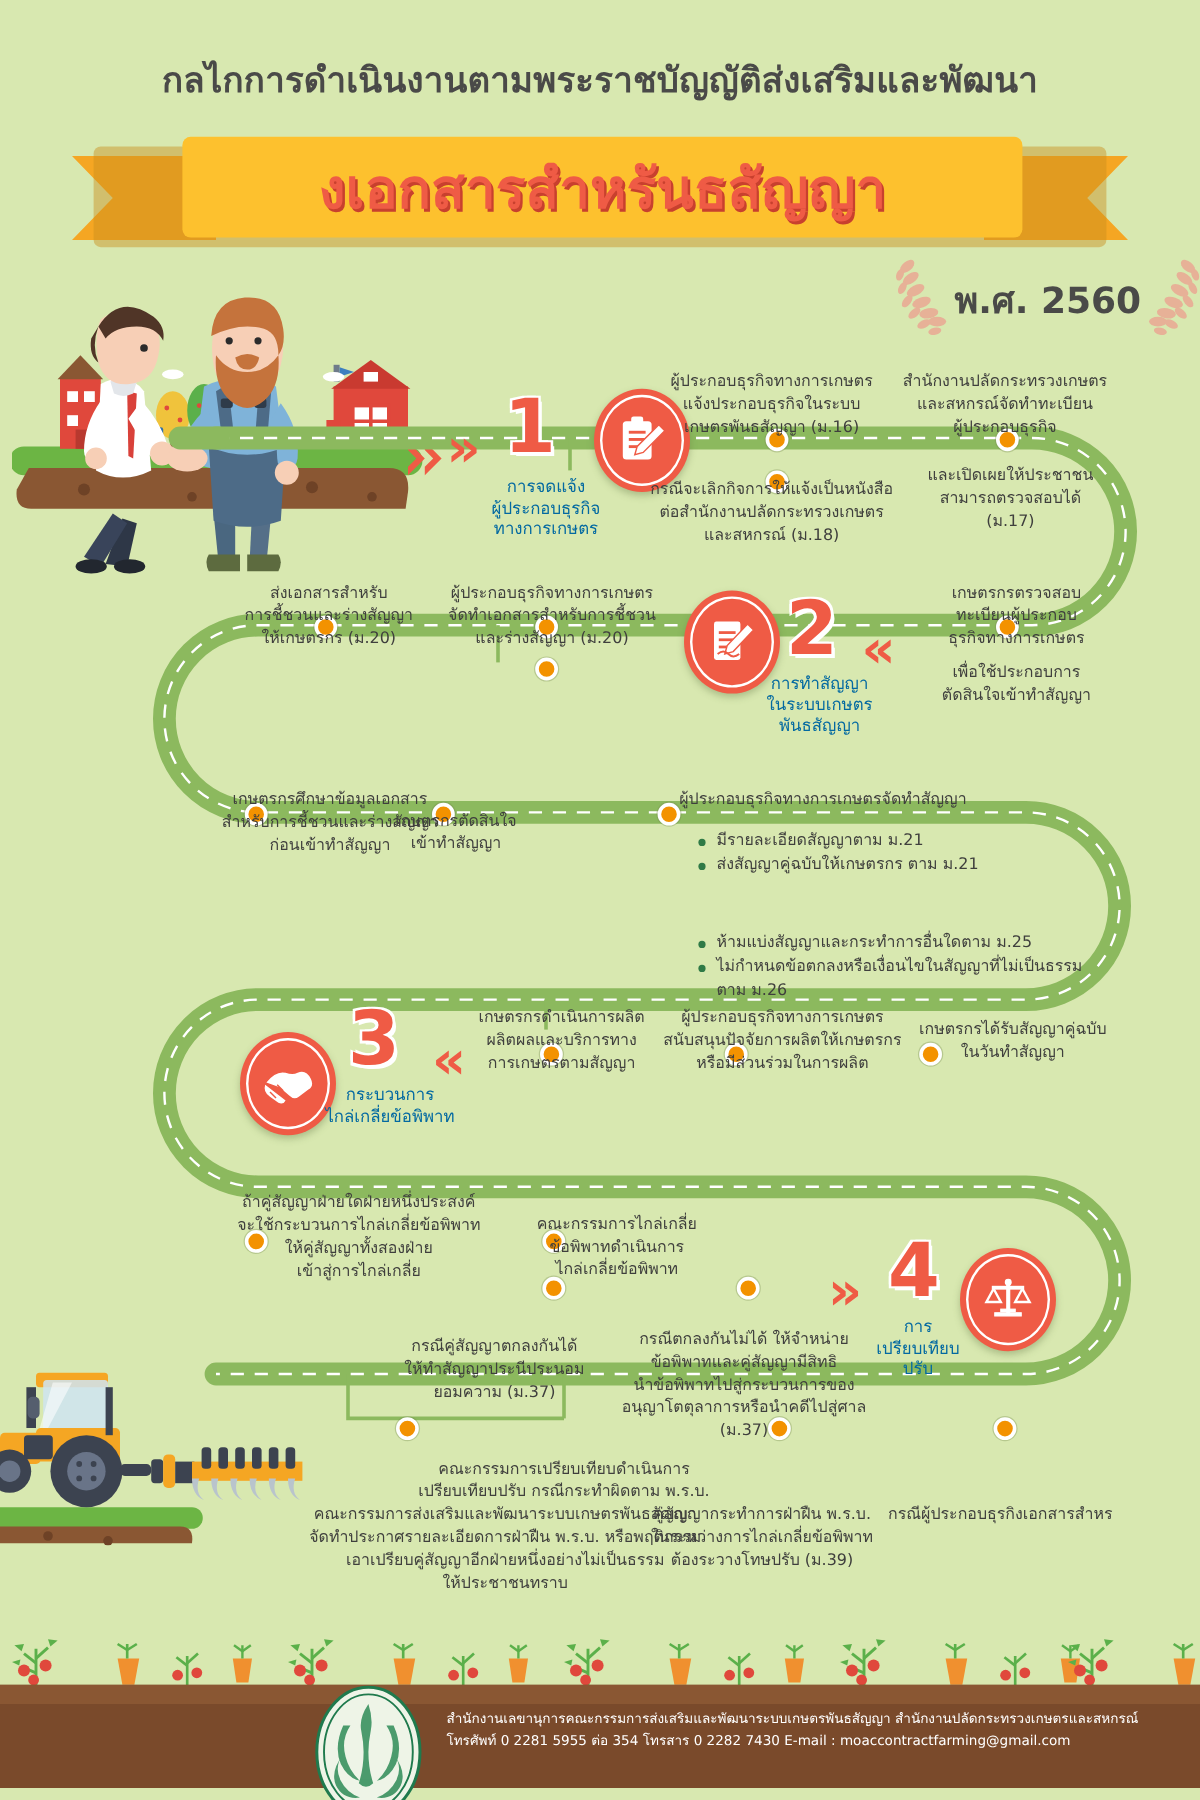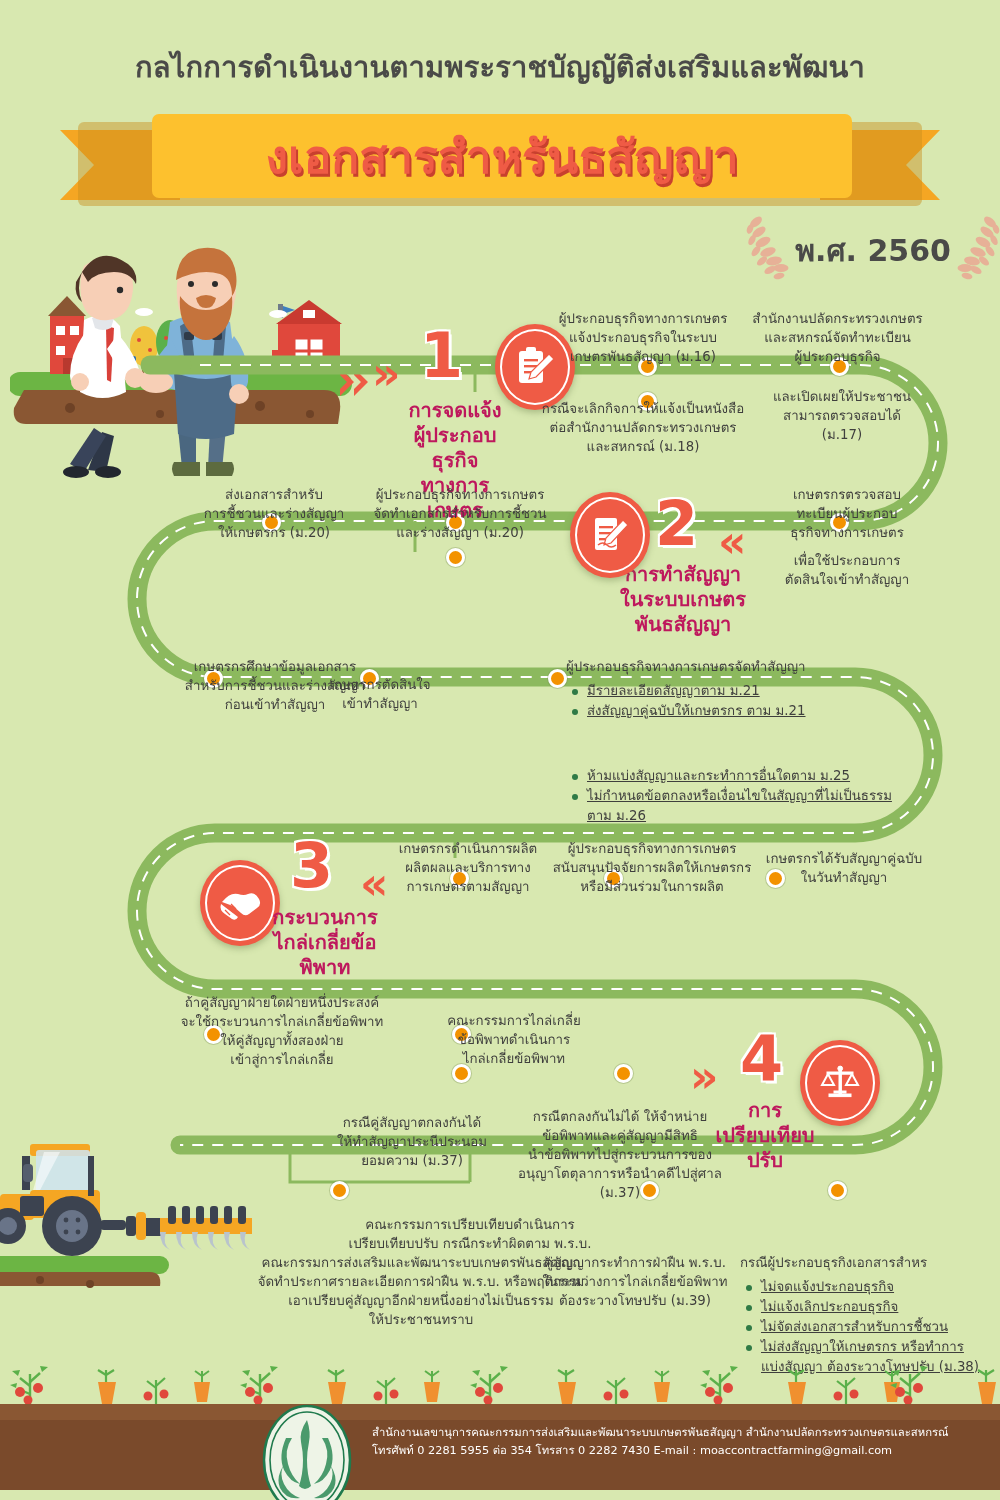--- a/index.html
+++ b/index.html
@@ -36,28 +36,28 @@
   .node{width:19px;height:19px;border-radius:50%;background:#f39200;border:3px solid #ffffff;
         box-sizing:border-box;box-shadow:0 0 0 1px rgba(120,140,80,.35);}
 
   
   .medallion{width:80px;height:86px;border-radius:50%;background:#ef5b45;
      box-shadow:0 3px 6px rgba(90,110,60,.35);display:flex;align-items:center;justify-content:center;}
   .medallion::before{content:"";position:absolute;left:5px;top:5px;right:5px;bottom:5px;
      border:2px solid #fff;border-radius:50%;}
   .medallion svg{position:relative;z-index:2;}
   .stepnum{font-size:62px;font-weight:bold;color:#ef5b45;text-shadow:3px 3px 0 #fff,-2px -2px 0 #fff,2px -2px 0 #fff,-2px 2px 0 #fff;line-height:1;}
-  .steplabel{font-size:20px;font-weight:bold;color:#be185d;line-height:1.25;text-align:center;}
+  .steplabel{font-size:14px;font-weight:normal;color:#0369a1;line-height:1.25;text-align:center;}
   .chev{font-size:44px;font-weight:bold;color:#ef5b45;line-height:1;letter-spacing:-10px;}
 
   
   .tx{font-size:13.3px;color:#3f3f3d;line-height:1.42;}
   .tx.c{text-align:center;}
   .tx.l{text-align:left;}
-  ul.bul{margin:4px;padding:0;list-style:none;text-decoration:underline;}
+  ul.bul{margin:14px;padding:0;list-style:none;}
   ul.bul li{position:relative;padding-left:17px;line-height:1.5;}
   ul.bul li::before{content:"";position:absolute;left:2px;top:8px;width:6px;height:6px;border-radius:50%;background:#2f7a46;}
 
   
   #veg-strip{left:0;top:1352px;width:1000px;height:58px;}
   #soil-band{left:0;top:1404px;width:1000px;height:86px;background:#7a4a2b;}
   #soil-top{left:0;top:1404px;width:1000px;height:16px;background:#8a5733;}
   #footer-seal{left:262px;top:1404px;width:90px;height:112px;}
   #footer-text-wrap{left:372px;top:1424px;width:600px;}
   .ftx{font-size:11.3px;color:#ffffff;line-height:1.6;}
@@ -372,21 +372,21 @@
     <div>กระบวนการ</div>
     <div>ไกล่เกลี่ยข้อพิพาท</div>
   </div>
   <div class="abs" style="left:360px;top:862px;width:34px">
     <span class="chev">«</span>
   </div>
   <div class="abs tx c" style="left:378px;top:840px;width:180px">เกษตรกรดำเนินการผลิต<br>ผลิตผลและบริการทาง<br>การเกษตรตามสัญญา</div>
   <div class="abs tx c" style="left:538px;top:840px;width:228px">ผู้ประกอบธุรกิจทางการเกษตร<br>สนับสนุนปัจจัยการผลิตให้เกษตรกร<br>หรือมีส่วนร่วมในการผลิต</div>
   <div class="abs tx c" style="left:752px;top:850px;width:184px">เกษตรกรได้รับสัญญาคู่ฉบับ<br>ในวันทำสัญญา</div>
 
-  <div class="abs tx c" style="left:170px;top:994px;width:224px">ถ้าคู่สัญญาฝ่ายใดฝ่ายหนึ่งประสงค์<br>จะใช้กระบวนการไกล่เกลี่ยข้อพิพาท<br>ให้คู่สัญญาทั้งสองฝ่าย<br>เข้าสู่การไกล่เกลี่ย</div>
+  <div class="abs tx c" style="left:187px;top:994px;width:224px">ถ้าคู่สัญญาฝ่ายใดฝ่ายหนึ่งประสงค์<br>จะใช้กระบวนการไกล่เกลี่ยข้อพิพาท<br>ให้คู่สัญญาทั้งสองฝ่าย<br>เข้าสู่การไกล่เกลี่ย</div>
   <div class="abs tx c" style="left:420px;top:1012px;width:188px">คณะกรรมการไกล่เกลี่ย<br>ข้อพิพาทดำเนินการ<br>ไกล่เกลี่ยข้อพิพาท</div>
   <div class="abs tx c" style="left:320px;top:1114px;width:184px">กรณีคู่สัญญาตกลงกันได้<br>ให้ทำสัญญาประนีประนอม<br>ยอมความ (ม.37)</div>
   <div class="abs tx c" style="left:504px;top:1108px;width:232px">กรณีตกลงกันไม่ได้ ให้จำหน่าย<br>ข้อพิพาทและคู่สัญญามีสิทธิ<br>นำข้อพิพาทไปสู่กระบวนการของ<br>อนุญาโตตุลาการหรือนำคดีไปสู่ศาล<br>(ม.37)</div>
   <div class="abs tx c" style="left:290px;top:1216px;width:360px">คณะกรรมการเปรียบเทียบดำเนินการ<br>เปรียบเทียบปรับ กรณีกระทำผิดตาม พ.ร.บ.</div>
 
   <div class="abs" style="left:690px;top:1055px;width:34px">
     <span class="chev">»</span>
   </div>
   <div class="abs stepnum" style="left:740px;top:1028px">4</div>
   <div class="abs steplabel" style="left:710px;top:1098px;width:110px">
@@ -452,26 +452,20 @@
         <path d="M230 104 q-4 12 4 18 q-10 -4 -10 -18 Z"></path>
           <path d="M246 104 q-4 12 4 18 q-10 -4 -10 -18 Z"></path>
       </g>
     </g>
   </svg>
 
   <div class="abs tx c" style="left:206px;top:1254px;width:430px">คณะกรรมการส่งเสริมและพัฒนาระบบเกษตรพันธสัญญา<br>จัดทำประกาศรายละเอียดการฝ่าฝืน พ.ร.บ. หรือพฤติกรรม<br>เอาเปรียบคู่สัญญาอีกฝ่ายหนึ่งอย่างไม่เป็นธรรม<br>ให้ประชาชนทราบ</div>
   <div class="abs tx c" style="left:540px;top:1254px;width:190px">คู่สัญญากระทำการฝ่าฝืน พ.ร.บ.<br>ในระหว่างการไกล่เกลี่ยข้อพิพาท<br>ต้องระวางโทษปรับ (ม.39)</div>
   <div class="abs" style="left:740px;top:1254px;width:250px">
     <div class="tx l">กรณีผู้ประกอบธุรกิงเอกสารสำหร</div>
-    <ul class="bul tx l">
-      <li>ไม่จดแจ้งประกอบธุรกิจ</li>
-      <li>ไม่แจ้งเลิกประกอบธุรกิจ</li>
-      <li>ไม่จัดส่งเอกสารสำหรับการชี้ชวน</li>
-      <li>ไม่ส่งสัญญาให้เกษตรกร หรือทำการ<br>แบ่งสัญญา ต้องระวางโทษปรับ (ม.38)</li>
-    </ul>
   </div>
 
   <svg class="abs" id="veg-strip" viewBox="0 0 1000 58" preserveAspectRatio="none">
     <g id="vegs">
       <g transform="translate(10,0)">
         <g stroke="#5bb04a" stroke-width="2.4" fill="none">
           <path d="M20 54 V22"></path>
             <path d="M20 34 l-10 -8"></path>
             <path d="M20 30 l10 -9"></path>
             <path d="M20 42 l-12 -5"></path>

